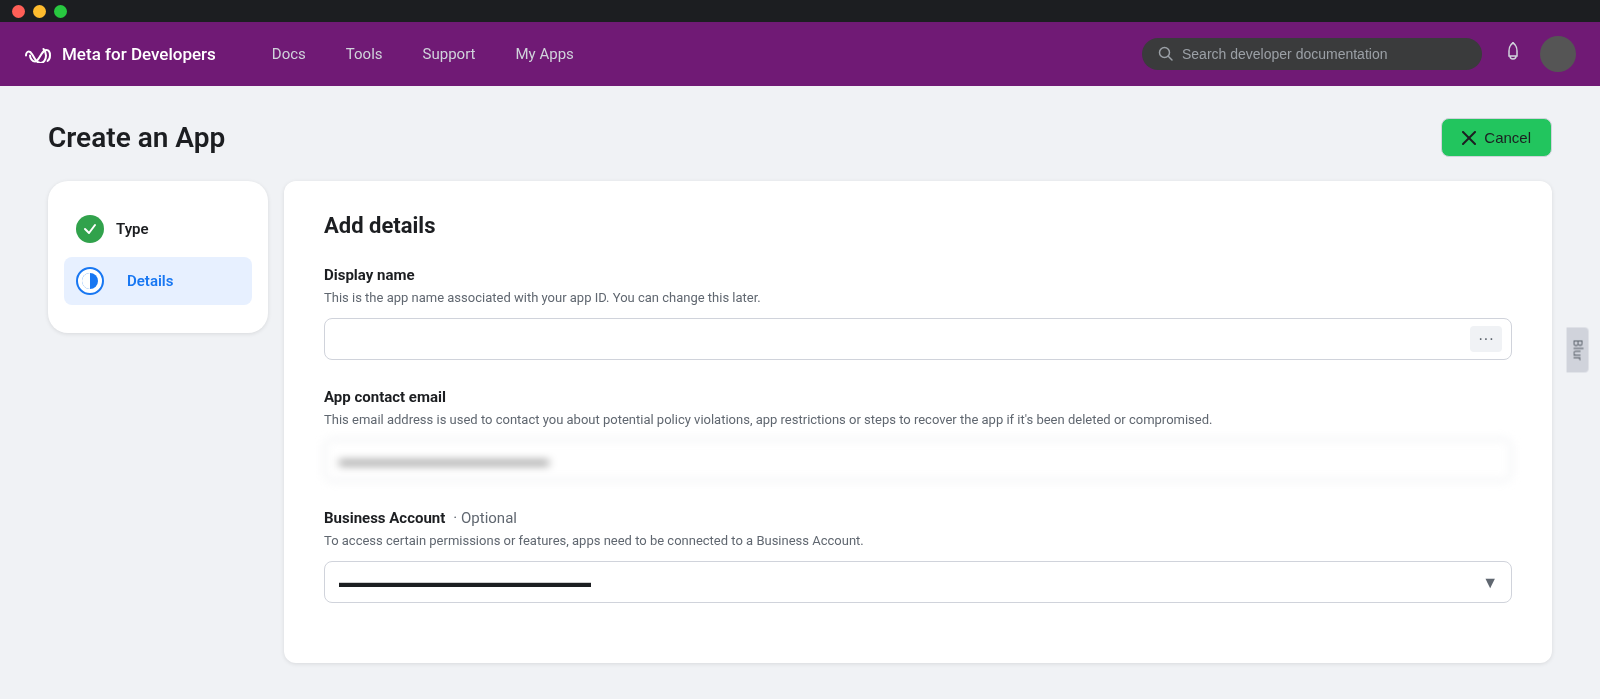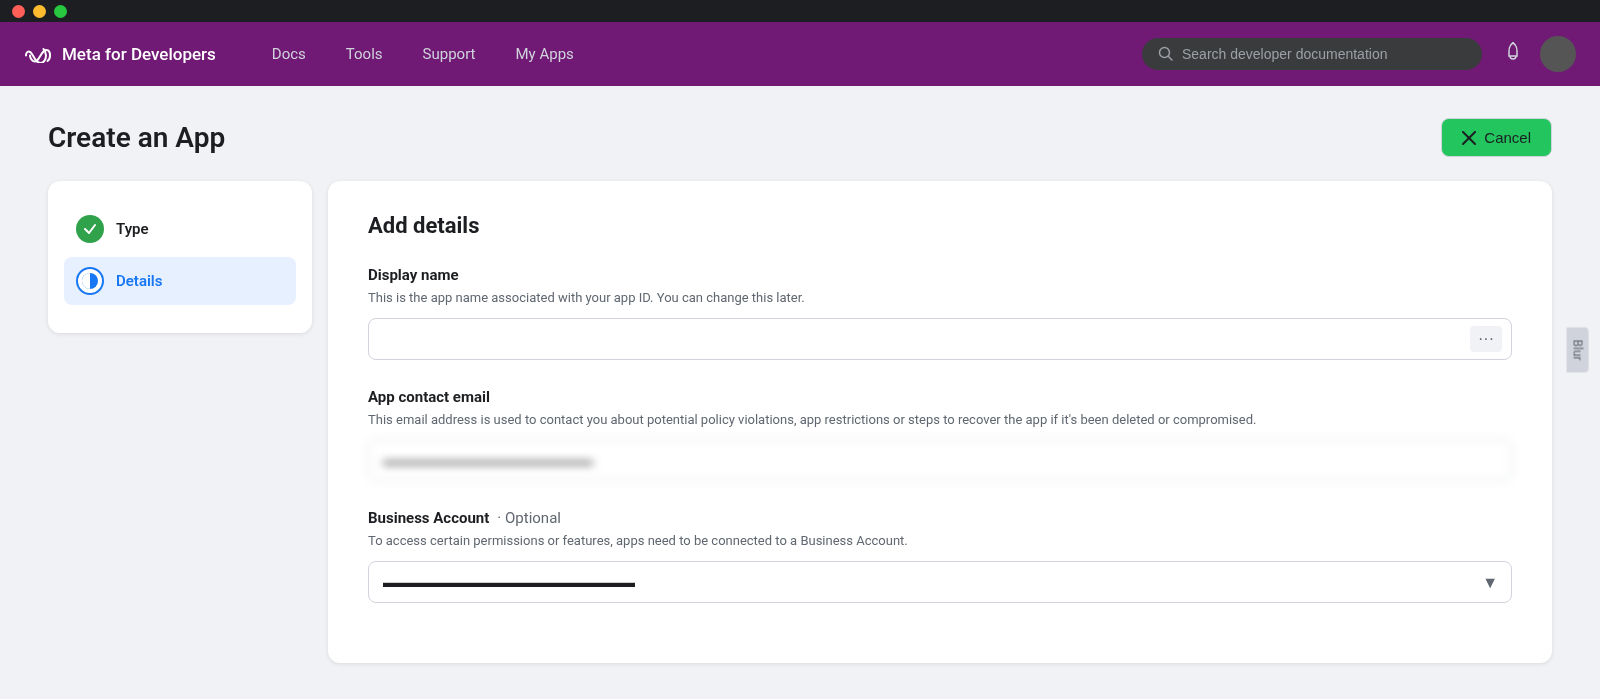--- a/index.html
+++ b/index.html
@@ -160,23 +160,23 @@
     
     .wizard-layout {
       display: flex;
       gap: 0;
       align-items: flex-start;
     }
 
     
     .steps-sidebar {
       background: white;
-      border-radius: 12px;
+      border-radius: 20px;
       padding: 24px 16px;
-      width: 264px;
+      width: 220px;
       flex-shrink: 0;
       box-shadow: 0 1px 4px rgba(0,0,0,0.1);
       margin-right: 16px;
     }
     .step-item {
       display: flex;
       align-items: center;
       gap: 12px;
       padding: 10px 12px;
       border-radius: 8px;
@@ -202,20 +202,21 @@
       background: white;
       border: 2px solid #1877f2;
     }
     .step-label {
       font-size: 15px;
       font-weight: 600;
       color: #1c1e21;
     }
     .step-item.active .step-label {
       color: #1877f2;
+      margin-left: 11px;
     }
 
     
     .half-circle-icon {
       width: 18px;
       height: 18px;
     }
 
     
     .form-panel {

